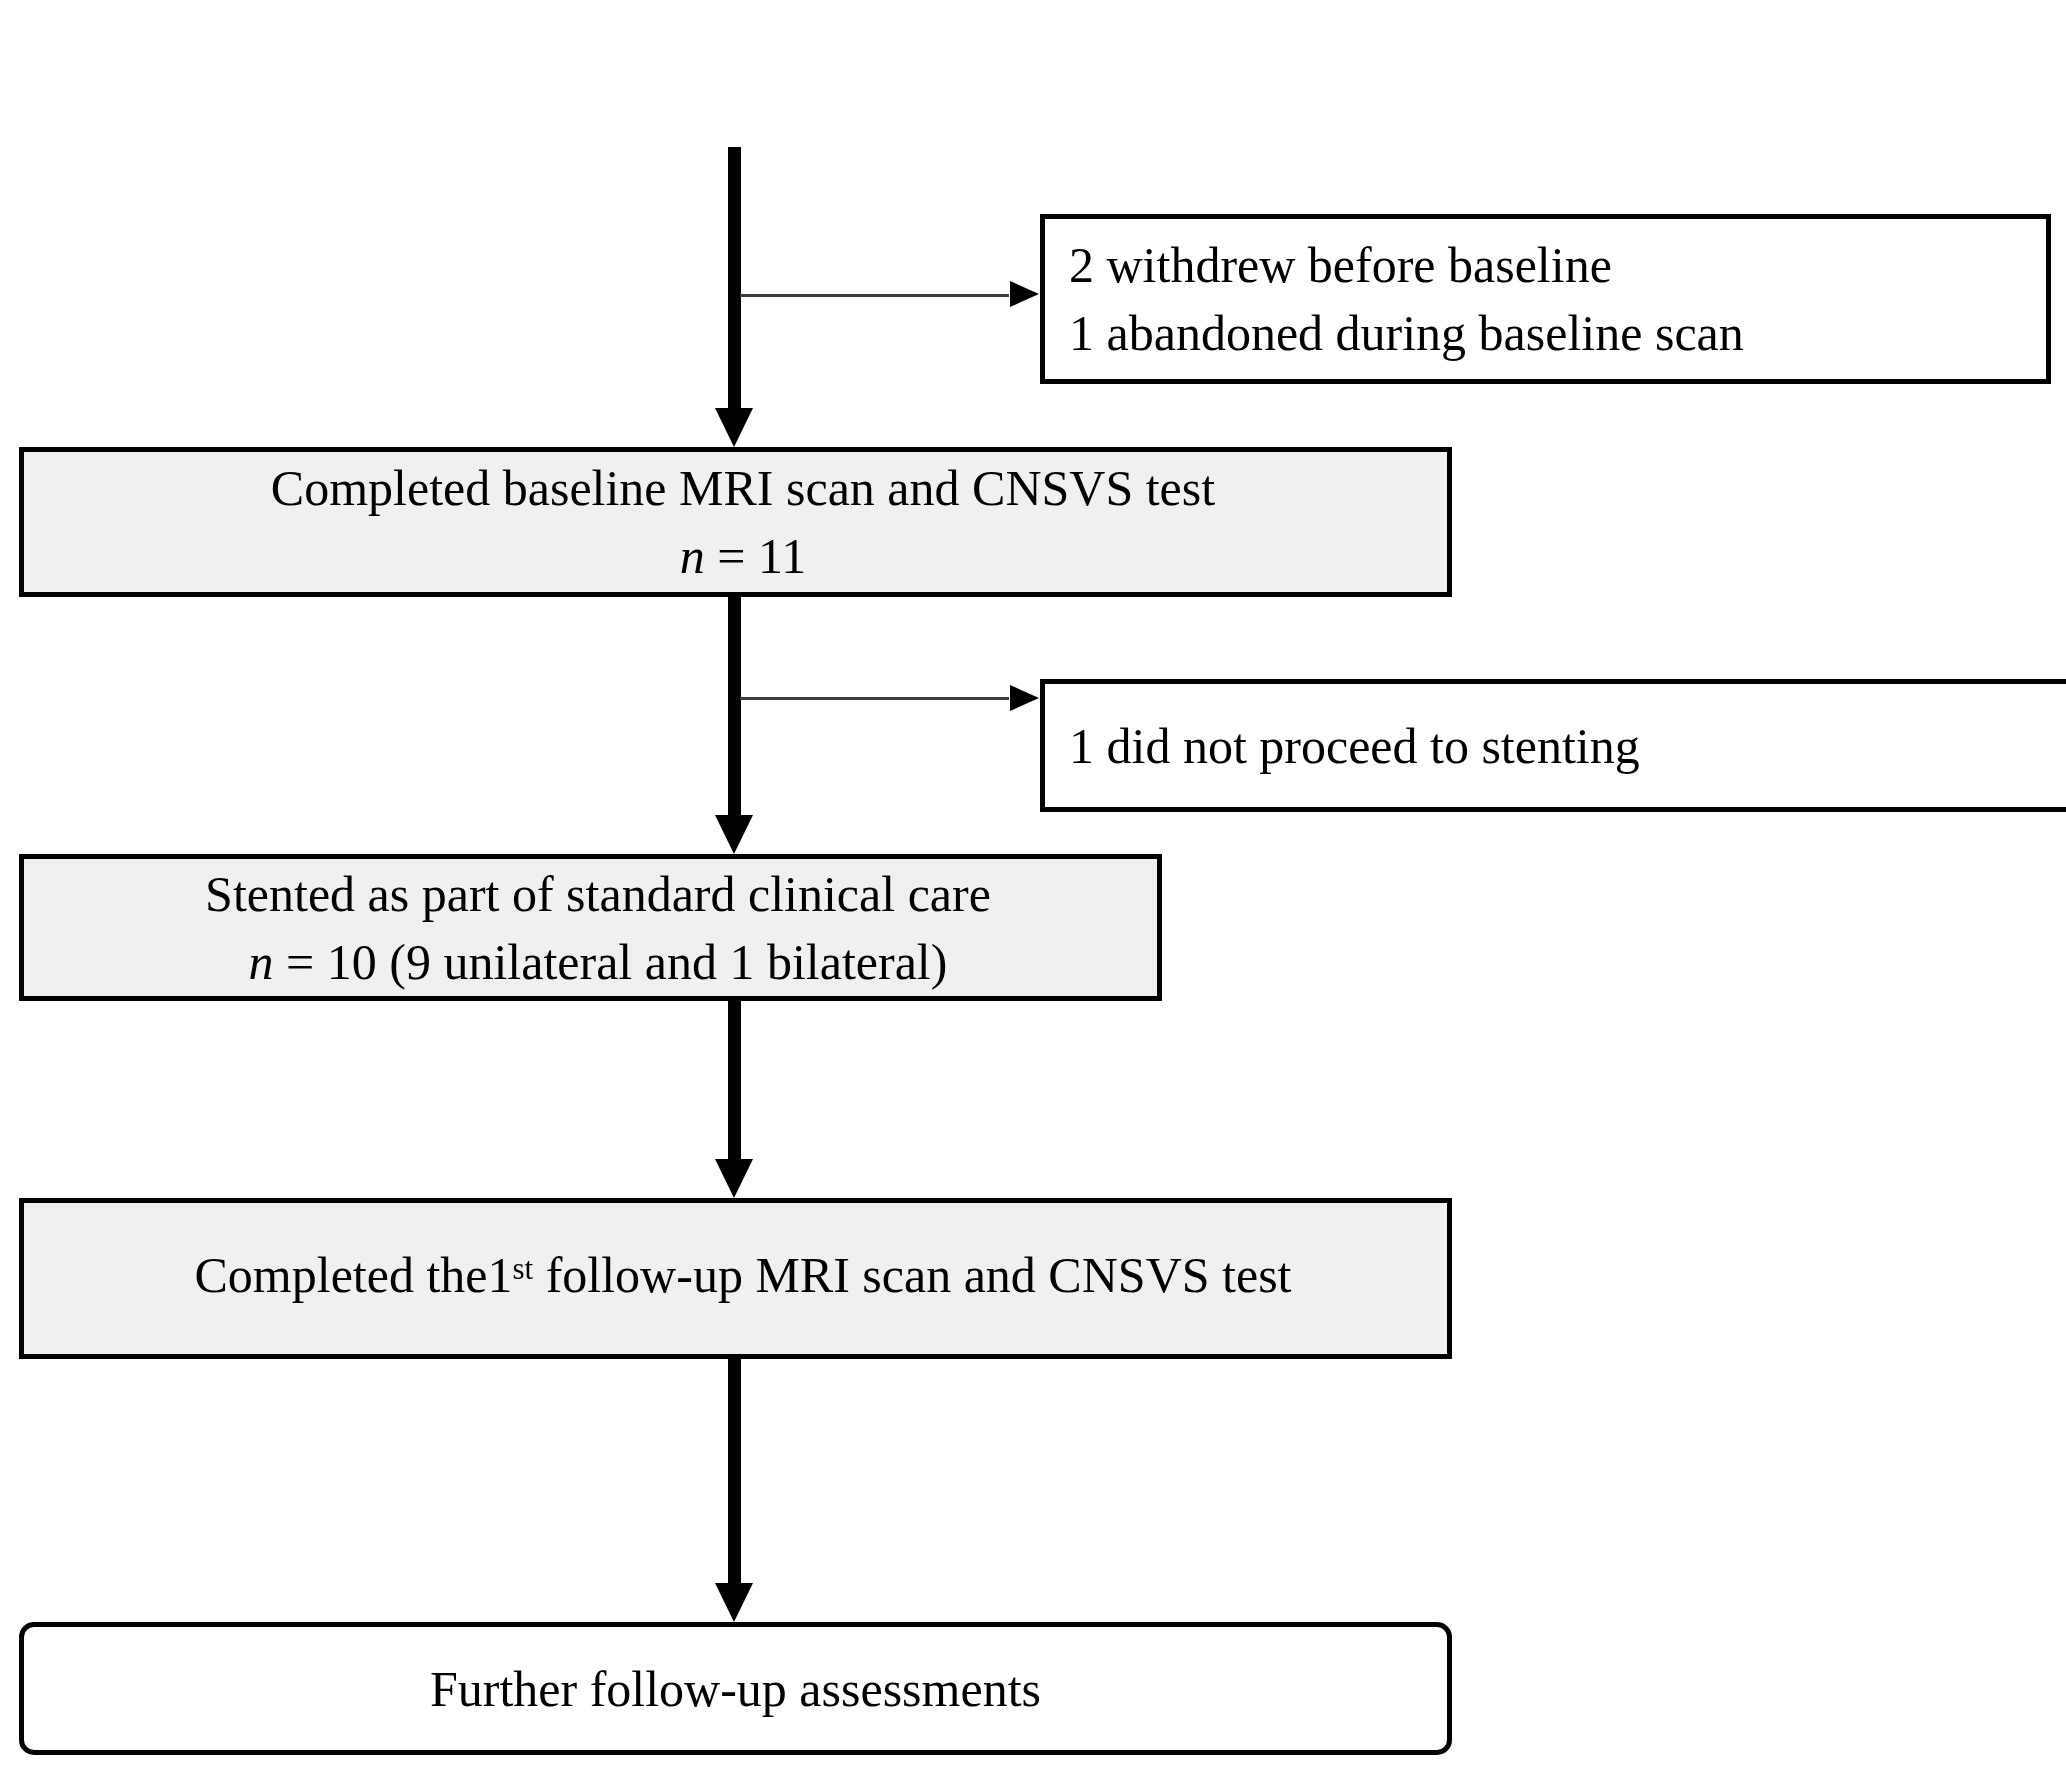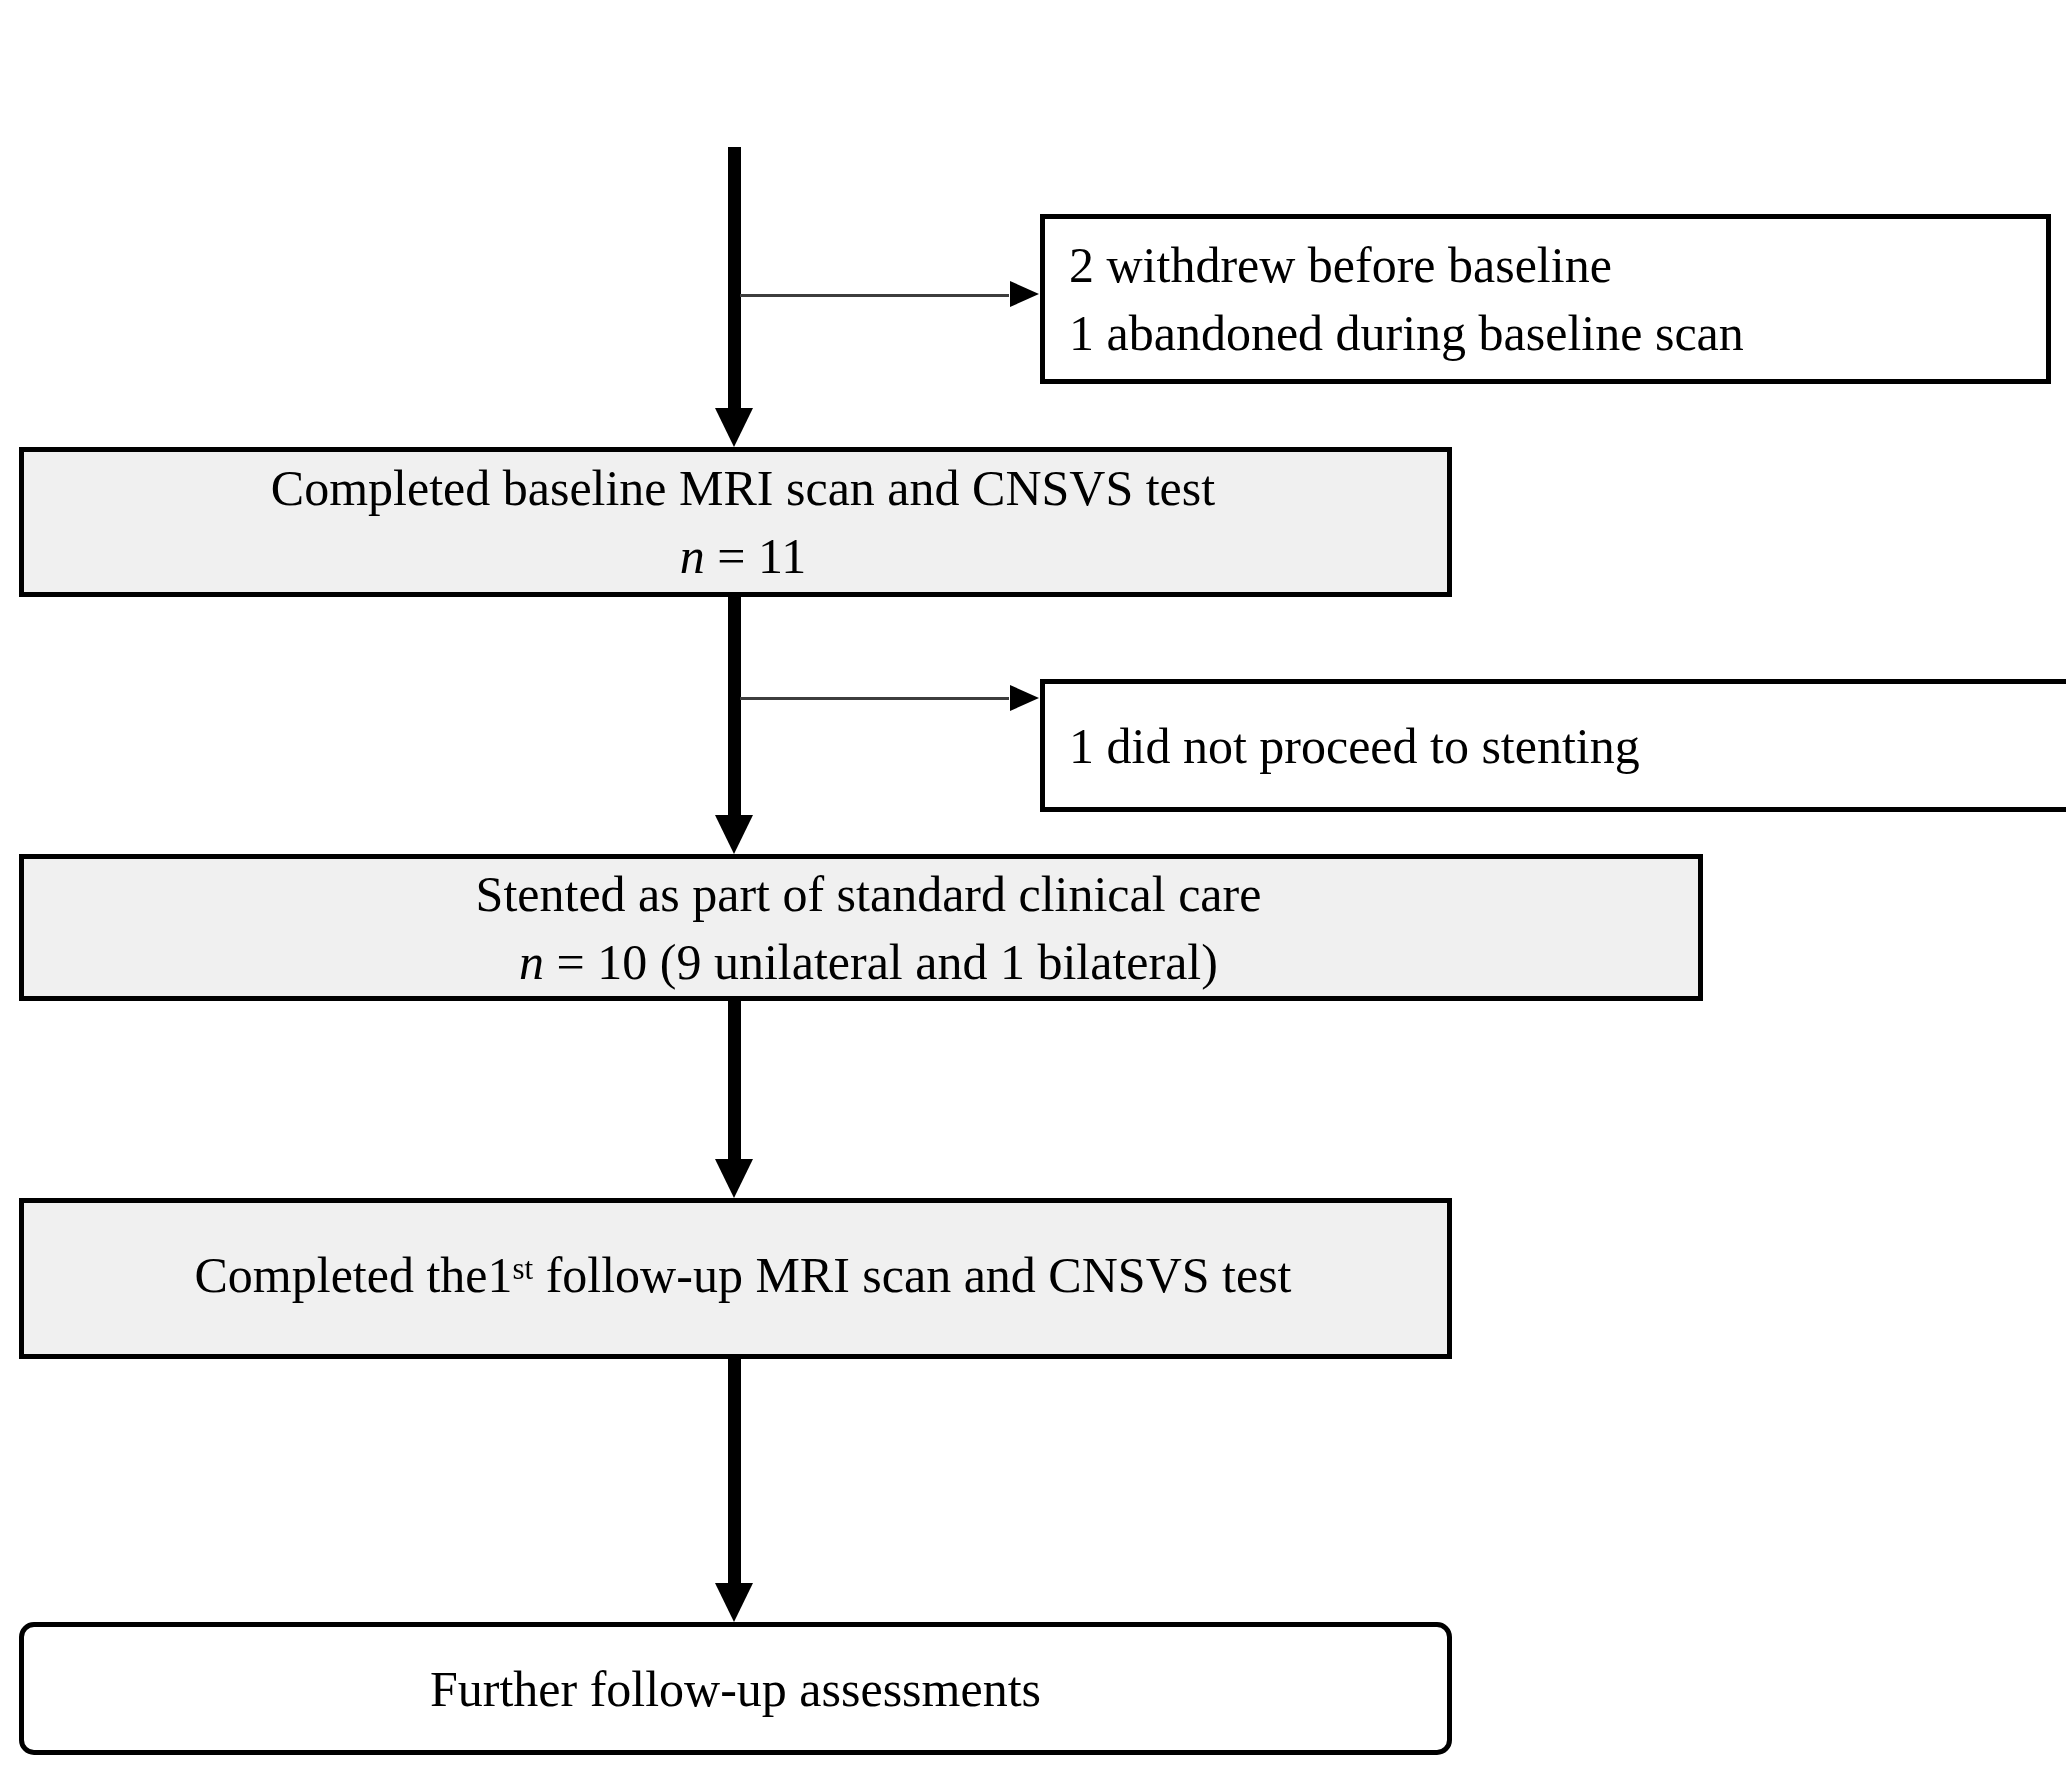--- a/index.html
+++ b/index.html
@@ -101,21 +101,21 @@
   <div class="varrow" style="left:728px; top:596px; height:220px;"></div>
   <div class="vhead" style="left:715px; top:815px;"></div>
 
   <div class="hline" style="left:740px; top:697px; width:269px;"></div>
   <div class="hhead" style="left:1010px; top:685px;"></div>
 
   <div class="node side" style="left:1040px; top:634px; width:1179px; height:133px;margin-top:45px;">
     <div class="tline">1 did not proceed to stenting</div>
   </div>
 
-  <div class="node gray" style="left:19px; top:854px; width:1684px; height:147px;">
+  <div class="node gray" style="left:19px; top:854px; width:1143px; height:147px;">
     <div class="tline">Stented as part of standard clinical care</div>
     <div class="tline"><span class="it">n</span><span> = 10 (9 unilateral and 1 bilateral)</span></div>
   </div>
 
   <div class="varrow" style="left:728px; top:1000px; height:162px;"></div>
   <div class="vhead" style="left:715px; top:1159px;"></div>
 
   <div class="node gray" style="left:19px; top:1198px; width:1433px; height:161px;">
     <div class="tline"><span>Completed the1</span><span class="sup">st</span><span> follow-up MRI scan and CNSVS test</span></div>
   </div>

